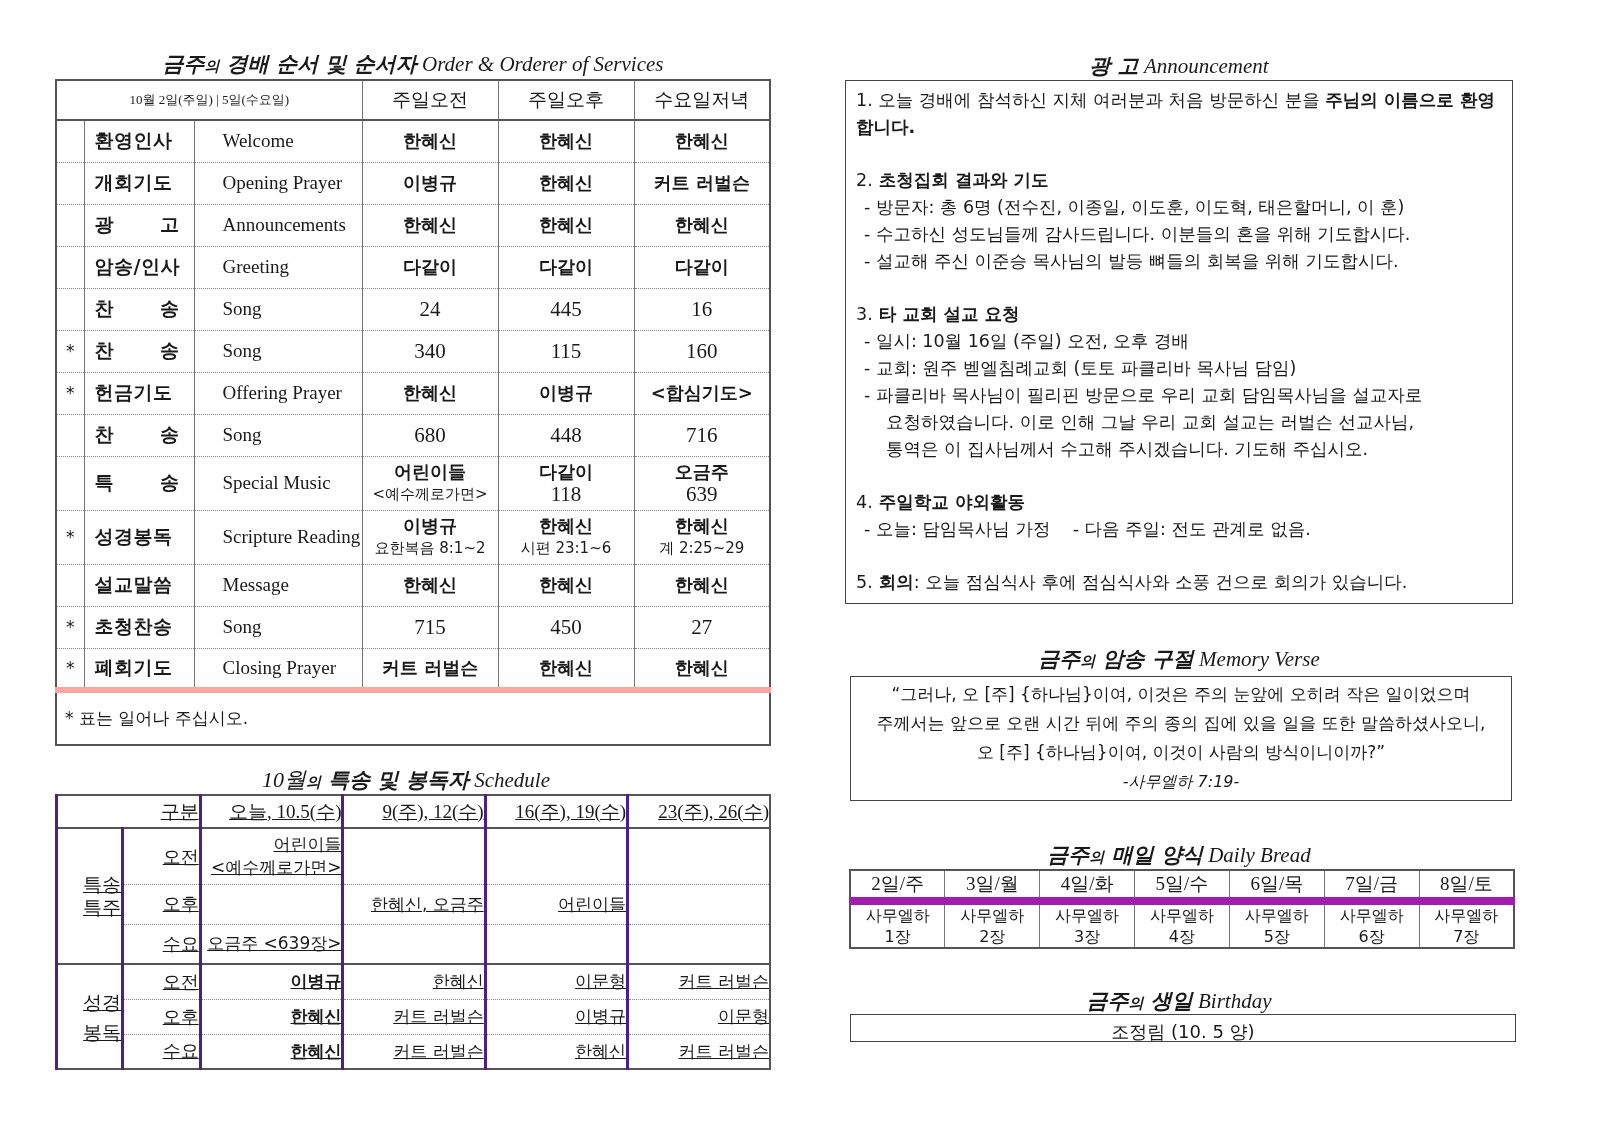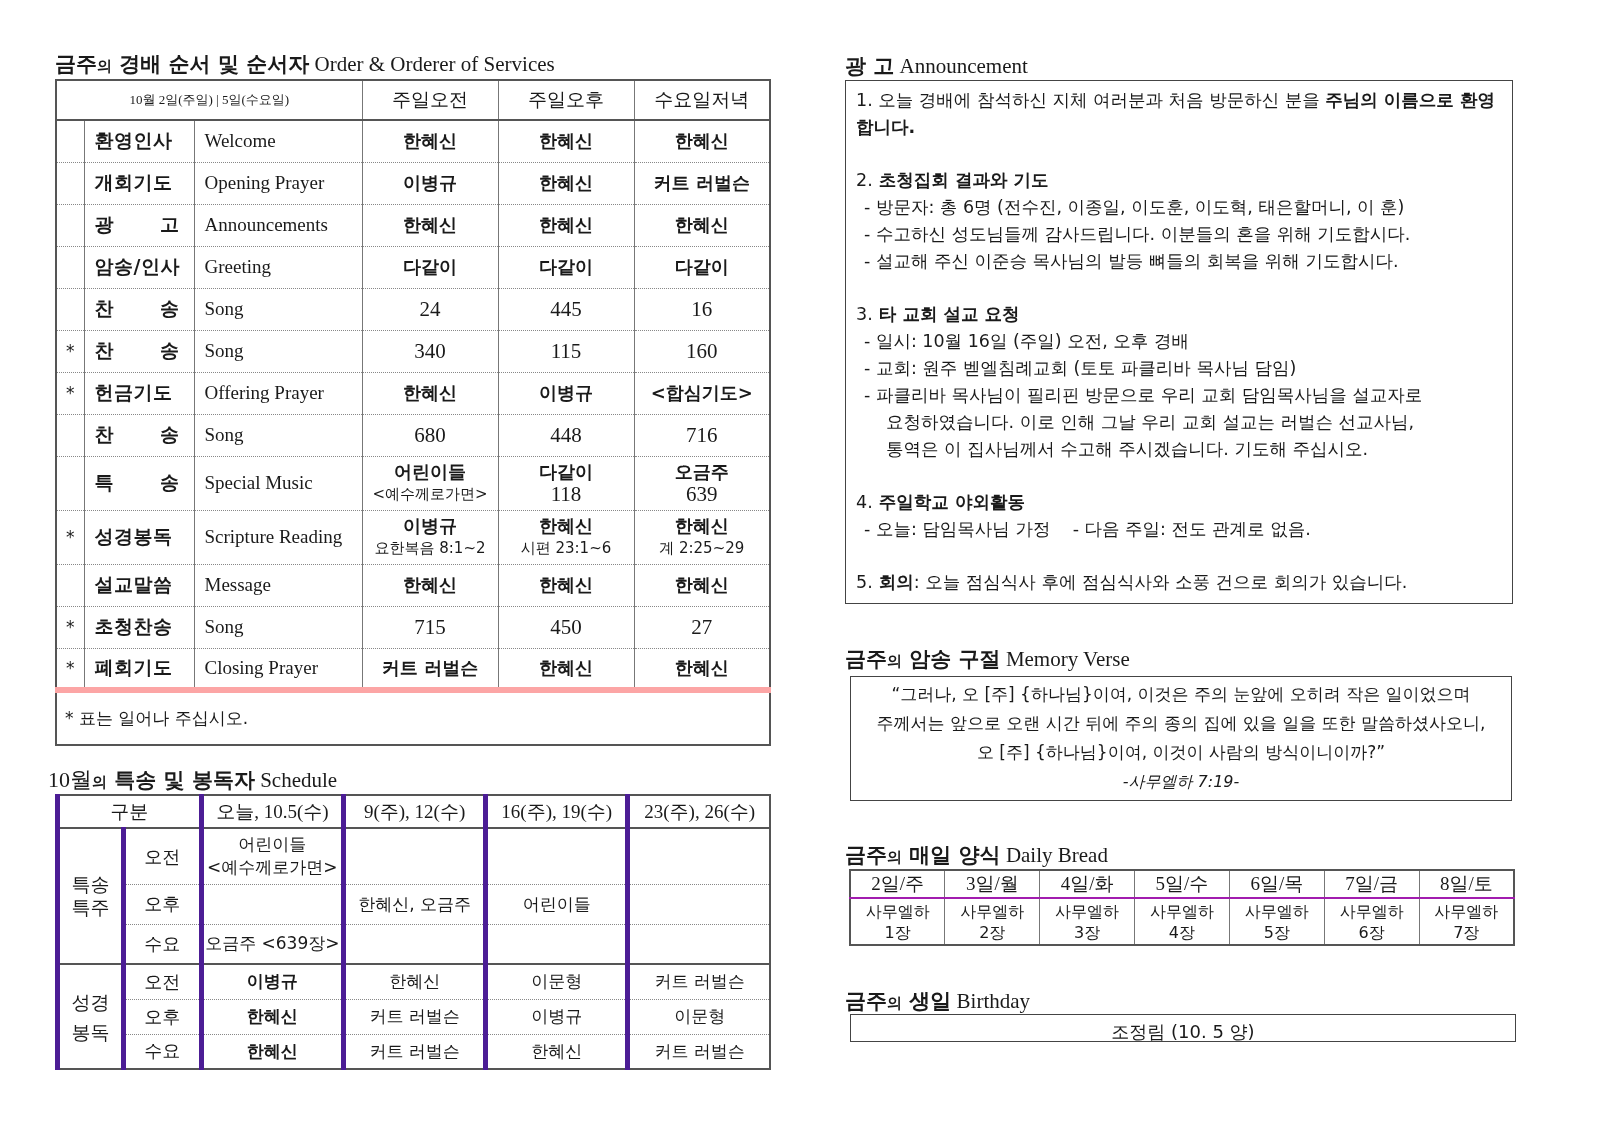--- a/index.html
+++ b/index.html
@@ -1,44 +1,44 @@
 <!DOCTYPE html>
 <html><head>
 <meta charset="utf-8">
 <style>
   * { box-sizing: border-box; margin: 0; padding: 0; }
   html, body { width: 1600px; height: 1132px; background: #ffffff; }
   body { position: relative; font-family: "DejaVu Serif", "Liberation Serif", serif; color: #1a1a1a; overflow: hidden; }
 
-  .section-title { position: absolute; text-align: left; font-size: 21px; white-space: nowrap; }
+  .section-title { position: absolute; text-align: center; font-size: 21px; white-space: nowrap; font-style: italic; }
   .section-title .ko { font-family: "DejaVu Sans", sans-serif; font-weight: bold; font-size: 21px; }
   .section-title .ko-small { font-family: "DejaVu Sans", sans-serif; font-weight: bold; font-size: 15px; }
   .section-title .en { font-family: "Liberation Serif", serif; font-size: 21px; }
 
   
   table { border-collapse: collapse; }
   #order-table { position: absolute; left: 55px; top: 79px; width: 716px; border: 2px solid #555; }
   #order-table td, #order-table th { border-left: 1px solid #777; border-right: 1px solid #777; border-bottom: 1px dotted #888; text-align: center; font-weight: normal; }
   #order-table thead th { height: 40px; font-family: "DejaVu Sans", sans-serif; font-size: 19px; border-bottom: 2px solid #555; }
   #order-table thead th.date { font-family: "Liberation Serif", serif; font-size: 13px; }
   #order-table td { height: 42px; }
   #order-table td.star { width: 28px; font-size: 17px; font-family: "DejaVu Sans", sans-serif; }
   #order-table td.ko { width: 110px; text-align: left; padding-left: 10px; font-family: "DejaVu Sans", sans-serif; font-size: 19px; font-weight: bold; letter-spacing: 0.5px; }
   #order-table td.ko.spread { text-align: justify; text-align-last: justify; padding-right: 14px; }
-  #order-table td.en { width: 168px; text-align: left; padding-left: 10px; font-family: "Liberation Serif", serif; font-size: 19px; }
+  #order-table td.en { width: 168px; text-align: left; padding-left: 28px; font-family: "Liberation Serif", serif; font-size: 19px; }
   #order-table td.val { font-family: "DejaVu Sans", sans-serif; font-size: 18px; font-weight: bold; width: 136px; }
   #order-table td.num { font-family: "Liberation Serif", serif; font-size: 21px; font-weight: normal; }
   #order-table td.two { line-height: 22px; height: 54px; }
   #order-table td.two .sub { display: block; font-size: 15px; font-weight: normal; }
   #order-table td.two .subnum { display: block; font-family: "Liberation Serif", serif; font-size: 21px; font-weight: normal; }
   #order-table td.footnote { text-align: left; padding-left: 8px; height: 55px; font-family: "DejaVu Sans", sans-serif; font-size: 17px; border-top: 6px solid #fca5a5; }
 
   
   #schedule-table { position: absolute; left: 55px; top: 794px; width: 716px; border: 2px solid #555; }
-  #schedule-table th, #schedule-table td { border-left: 5px solid #4c1d95; border-right: 1px solid #777; border-bottom: 1px dotted #888; text-align: center; font-weight: normal; font-family: "DejaVu Sans", sans-serif; font-size: 17px; }
+  #schedule-table th, #schedule-table td { border-left: 3px solid #4c1d95; border-right: 1px solid #777; border-bottom: 1px dotted #888; text-align: right; font-weight: normal; font-family: "DejaVu Sans", sans-serif; font-size: 17px; text-decoration: underline; }
   #schedule-table thead th { height: 33px; font-family: "Liberation Serif", serif; font-size: 19px; border-bottom: 2px solid #555; }
   #schedule-table td.group { width: 68px; font-size: 19px; line-height: 30px; border-bottom: 2px solid #555; }
   #schedule-table td.slot { width: 80px; font-size: 18px; }
   #schedule-table td.cell { width: 146px; }
   #schedule-table td.cell.bold { font-weight: bold; }
   #schedule-table tr.sp1 td { height: 56px; line-height: 23px; }
   #schedule-table tr.sp2 td, #schedule-table tr.sp3 td { height: 40px; }
   #schedule-table tr.sp3 td { border-bottom: 2px solid #555; }
   #schedule-table tr.rd td { height: 35px; }
 
@@ -50,21 +50,21 @@
   .ann-line { padding-left: 8px; }
   .ann-cont { padding-left: 30px; }
 
   
   #verse-box { position: absolute; left: 850px; top: 676px; width: 662px; height: 125px; border: 1.5px solid #444; text-align: center; font-family: "DejaVu Sans", sans-serif; font-size: 17px; line-height: 29px; padding-top: 3px; }
   #verse-box .ref { font-style: italic; font-size: 16px; }
 
   
   #bread-table { position: absolute; left: 849px; top: 869px; width: 666px; border: 2px solid #555; }
   #bread-table th, #bread-table td { border: 1px solid #777; text-align: center; font-weight: normal; width: 95px; }
-  #bread-table th { height: 28px; font-family: "Liberation Serif", serif; font-size: 19px; border-bottom: 2px solid #a21caf; }
+  #bread-table th { height: 28px; font-family: "Liberation Serif", serif; font-size: 19px; border-bottom: 8px solid #a21caf; }
   #bread-table td { height: 47px; font-family: "DejaVu Sans", sans-serif; font-size: 16px; line-height: 21px; }
 
   
   #birthday-box { position: absolute; left: 850px; top: 1014px; width: 666px; height: 28px; border: 1.5px solid #444; text-align: center; font-family: "DejaVu Sans", sans-serif; font-size: 18px; line-height: 34px; }
 </style>
 </head>
 <body>
 
 <div class="section-title" style="left:55px; top:50px; width:716px;">
   <span class="ko">금주</span><span class="ko-small">의</span><span class="ko"> 경배 순서 및 순서자</span><span class="en"> Order &amp; Orderer of Services</span>

